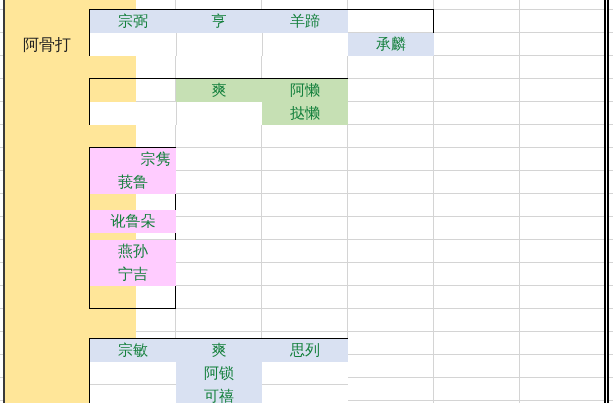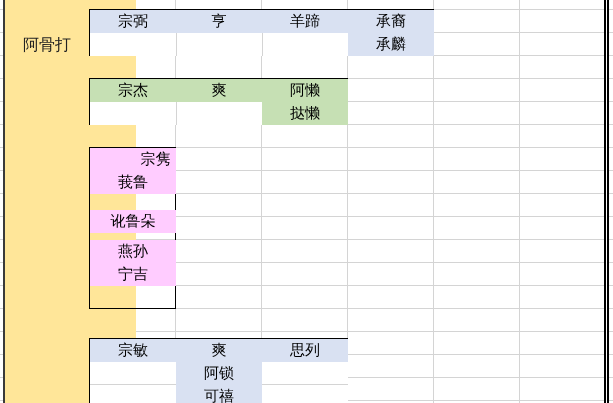--- a/index.html
+++ b/index.html
@@ -29,21 +29,21 @@
   }
   .name-label {
     position: absolute; left: 0; top: 35px; width: 84px; text-align: center;
     font-size: 16px; color: #222;
   }
   .tbl {
     position: absolute; border: 1px solid #000; box-sizing: border-box;
   }
   .cell {
     position: absolute; width: 86px; height: 23px; box-sizing: border-box;
-    font-size: 15px; color: #000000; text-align: center; line-height: 23px;
+    font-size: 15px; color: #15803d; text-align: center; line-height: 23px;
   }
   .blue { background: #d9e1f2; }
   .green { background: #c6e0b4; }
   .pink { background: #ffccff; }
   .white { background: #ffffff; }
   .right-edge1 { position: absolute; left: 604px; top: 0; width: 2px; height: 403px; background: #000; }
   .right-edge2 { position: absolute; left: 607px; top: 0; width: 2px; height: 403px; background: #000; }
   .right-gap { position: absolute; left: 606px; top: 0; width: 1px; height: 403px; background: #fff; }
   .right-tail { position: absolute; left: 609px; top: 0; width: 4px; height: 403px; background: #fff;
     background-image: linear-gradient(to bottom, #d4d4d4 1px, transparent 1px);
@@ -57,29 +57,27 @@
 <div class="left-edge"></div>
 
 <div class="name-col">
   <div class="name-label">阿骨打</div>
 </div>
 
 <div class="tbl" style="left:89px; top:9px; width:345px; height:47px;">
   <div class="cell blue" style="left:0;top:0;">宗弼</div>
   <div class="cell blue" style="left:86px;top:0;">亨</div>
   <div class="cell blue" style="left:172px;top:0;">羊蹄</div>
-  <div class="cell blue" style="left:258px;top:0;">承裔</div>
   <div class="cell white" style="left:0;top:23px;"></div>
   <div class="cell white" style="left:86px;top:23px;border-left:1px solid #d4d4d4;"></div>
   <div class="cell white" style="left:172px;top:23px;border-left:1px solid #d4d4d4;"></div>
   <div class="cell blue" style="left:258px;top:23px;">承麟</div>
 </div>
 
 <div class="tbl" style="left:89px; top:78px; width:259px; height:47px;">
-  <div class="cell green" style="left:0;top:0;">宗杰</div>
   <div class="cell green" style="left:86px;top:0;">爽</div>
   <div class="cell green" style="left:172px;top:0;">阿懒</div>
   <div class="cell white" style="left:0;top:23px;"></div>
   <div class="cell white" style="left:86px;top:23px;border-left:1px solid #d4d4d4;"></div>
   <div class="cell green" style="left:172px;top:23px;">挞懒</div>
 </div>
 
 <div class="tbl" style="left:89px; top:147px; width:87px; height:162px;">
   <div class="cell pink" style="left:0;top:0;padding-left:45px;">宗隽</div>
   <div class="cell pink" style="left:0;top:23px;">莪鲁</div>

